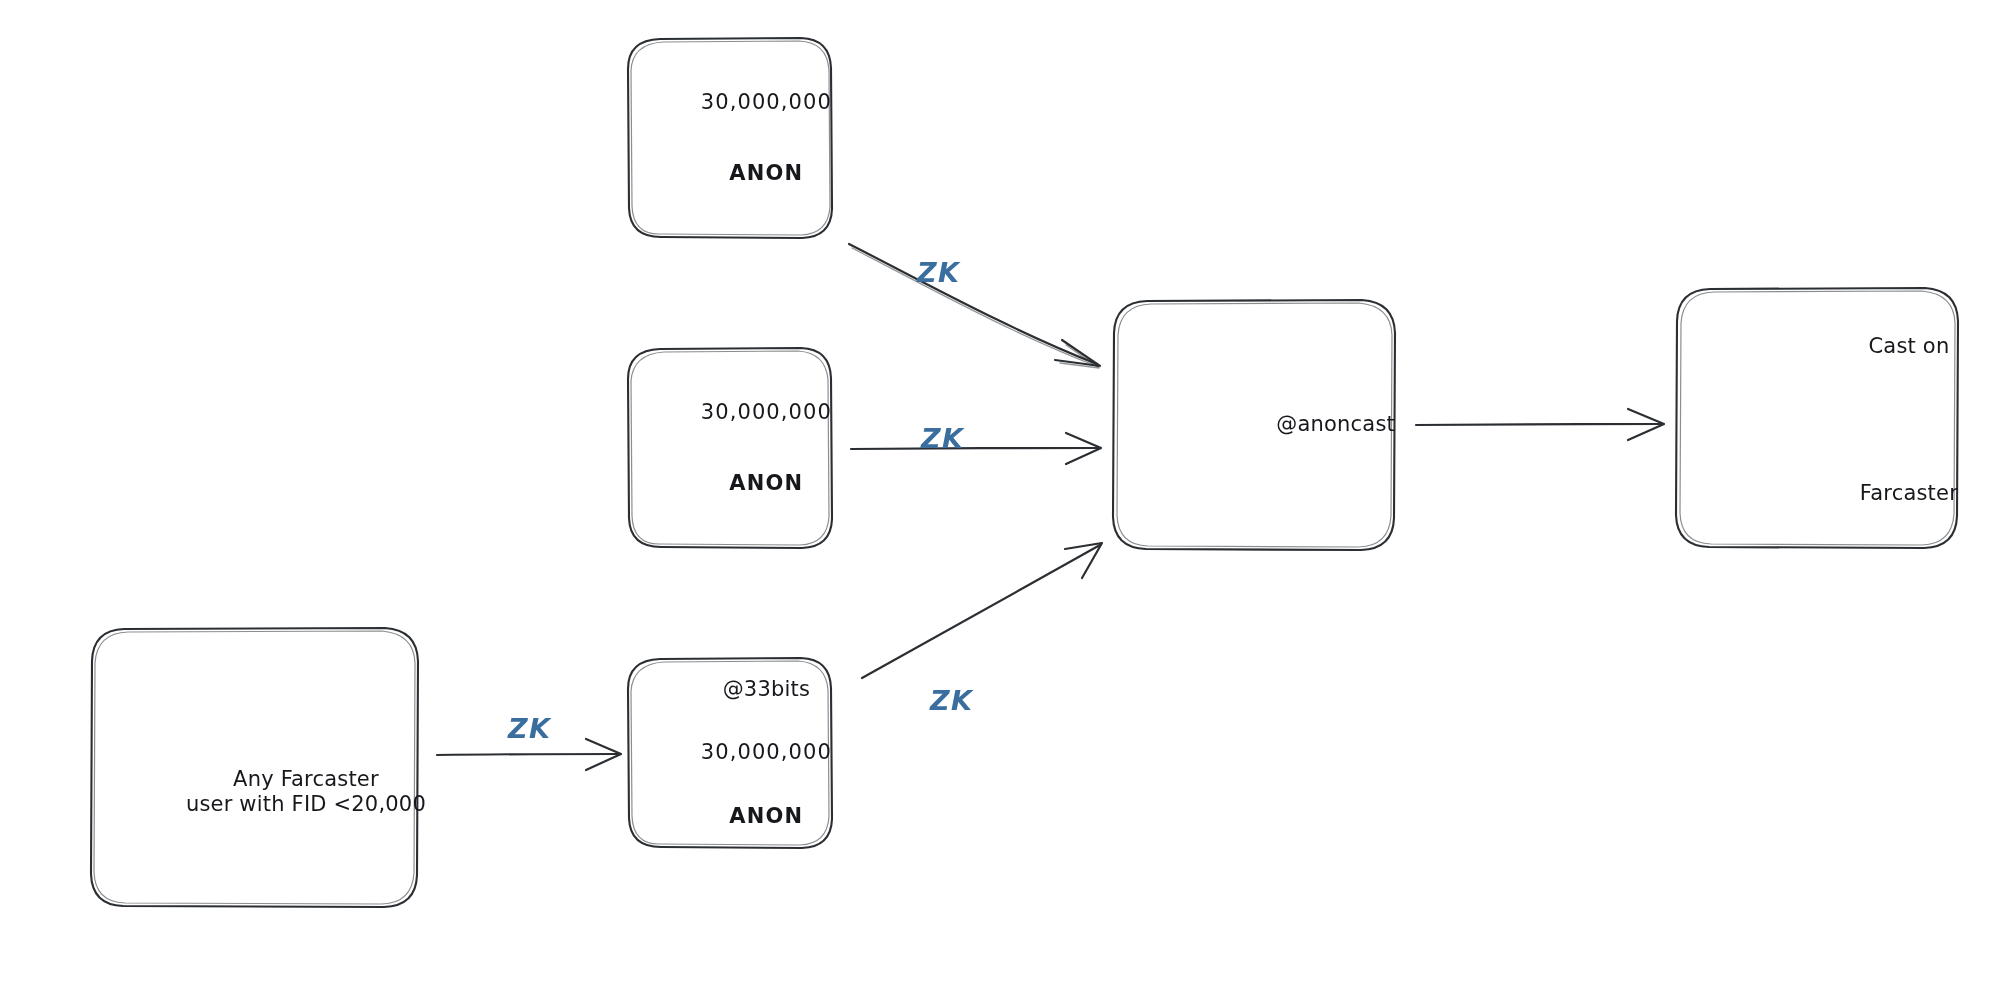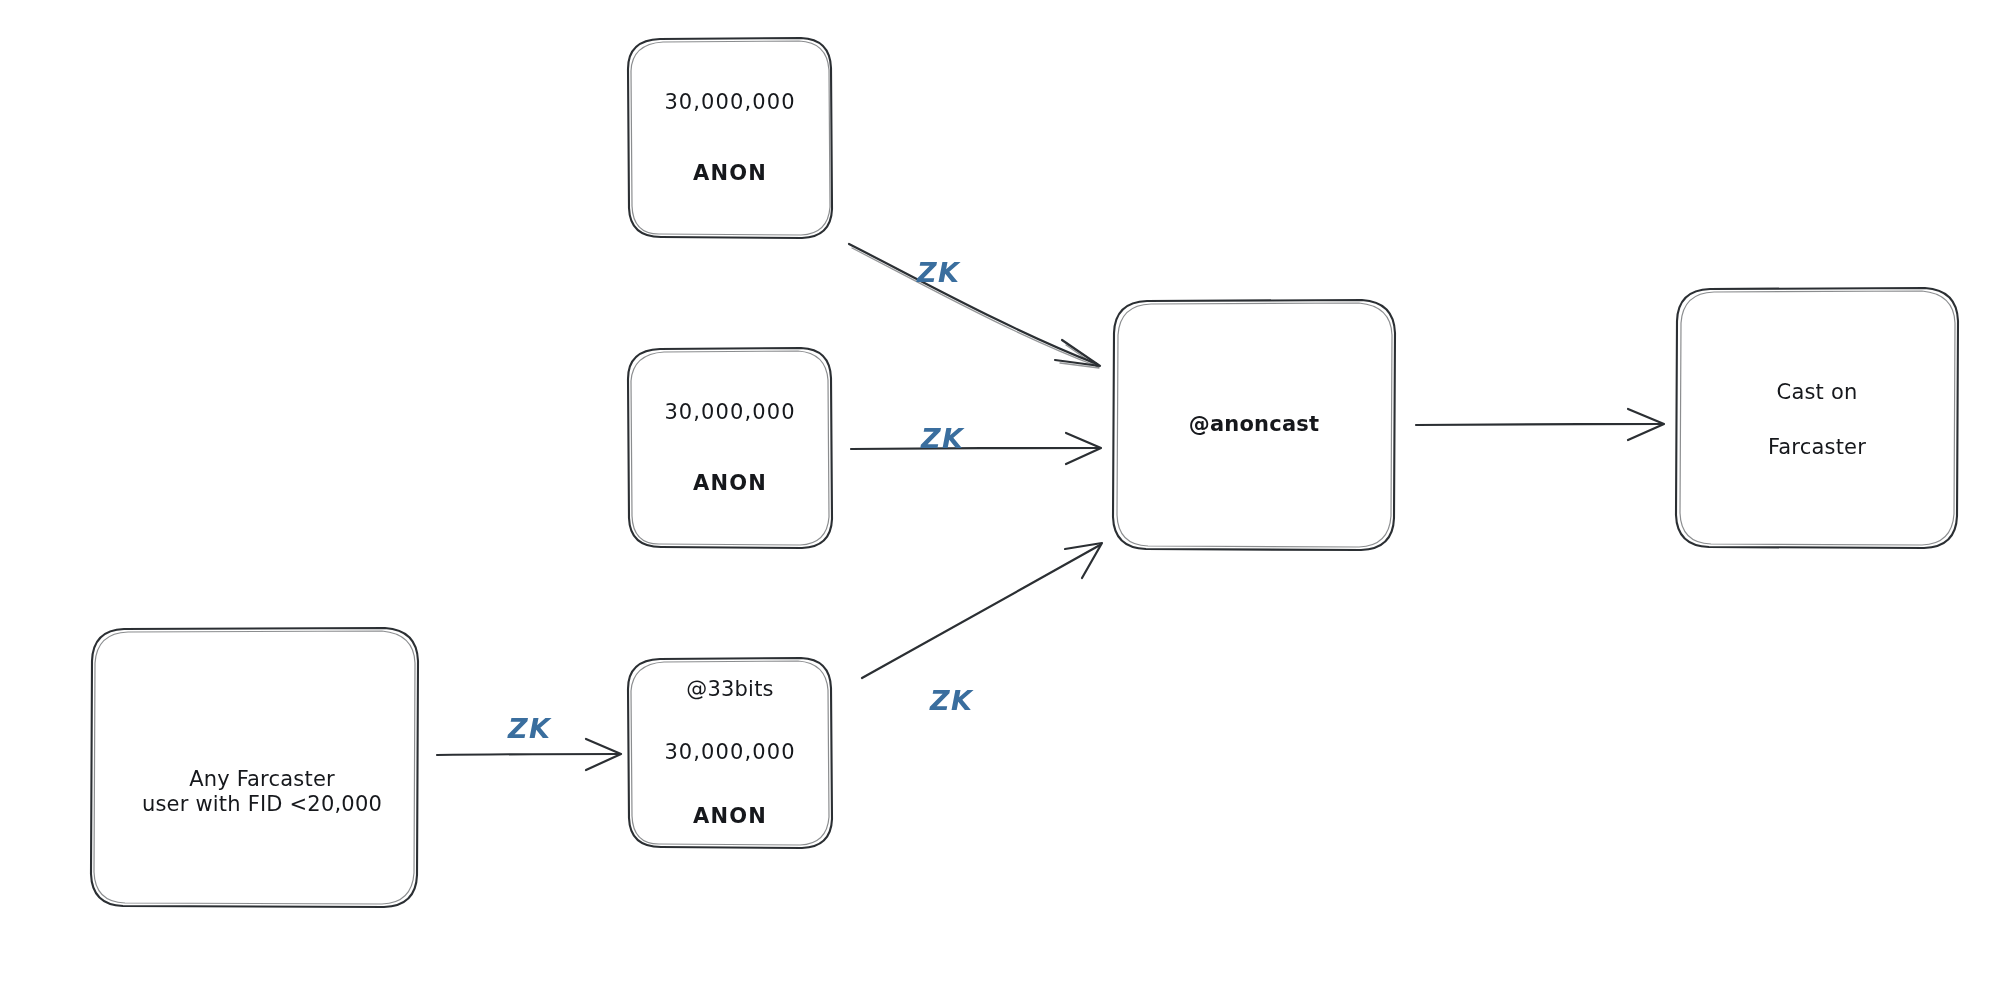--- a/index.html
+++ b/index.html
@@ -22,21 +22,21 @@
     width: 1999px;
     height: 994px;
   }
 
   
   .node {
     position: absolute;
     box-sizing: border-box;
     display: flex;
     flex-direction: column;
-    align-items: center;
+    align-items: flex-end;
     justify-content: center;
     text-align: center;
     color: #16181c;
     z-index: 3;
     background: transparent;
   }
   .node-label {
     font-family: "DejaVu Sans", sans-serif;
     font-size: 21px;
     letter-spacing: 0.6px;
@@ -51,26 +51,26 @@
   .stack-row { margin: 0; }
   .gap-lg { height: 46px; }
   .gap-md { height: 38px; }
   .gap-sm { height: 30px; }
 
   
   #node-anon-top    { left: 628px; top: 38px;  width: 204px; height: 200px; }
   #node-anon-mid    { left: 628px; top: 348px; width: 204px; height: 200px; }
   #node-33bits      { left: 628px; top: 658px; width: 204px; height: 190px; }
   #node-any-user    { left: 98px;  top: 628px; width: 328px; height: 296px; }
-  #node-anoncast    { left: 1113px; top: 300px; width: 282px; height: 250px; font-weight: bold; }
+  #node-anoncast    { left: 1113px; top: 300px; width: 282px; height: 250px; }
   #node-cast        { left: 1676px; top: 288px; width: 282px; height: 260px; }
 
   
   #node-any-user .node-inner { transform: translateY(16px); }
-  #node-cast     .node-inner { transform: translateY(2px); }
+  #node-cast     .node-inner { transform: translateY(2px); gap: 46px; }
 
   .node-inner {
     display: flex;
     flex-direction: column;
     align-items: center;
     justify-content: center;
   }
 
   
   .edge-label {

